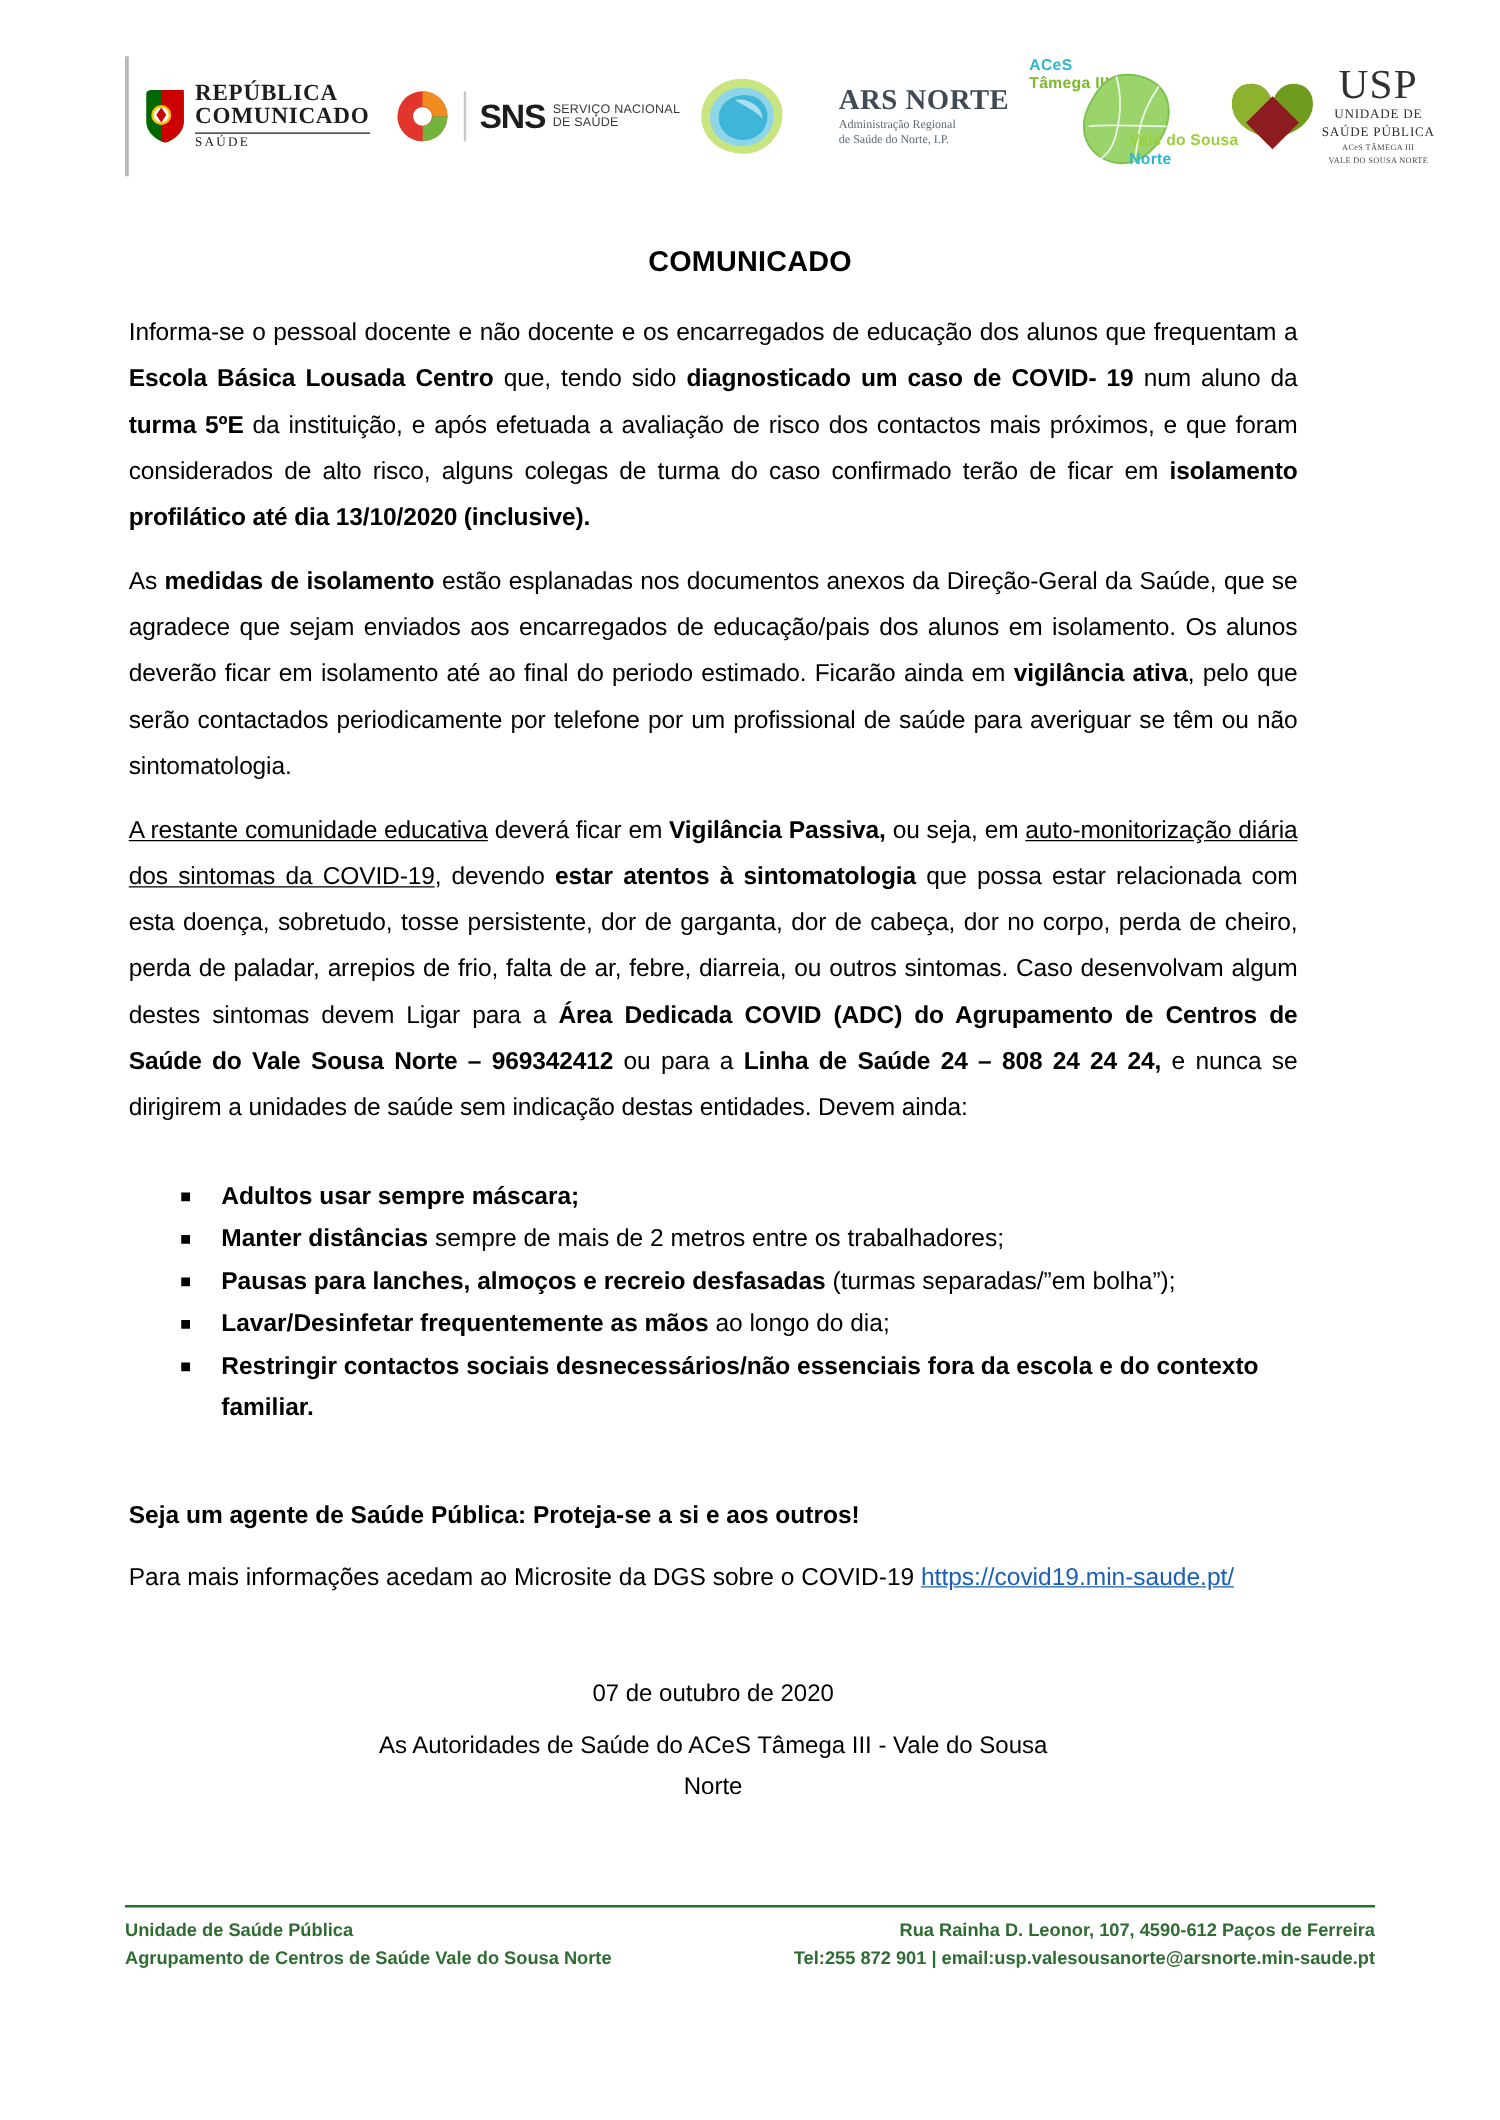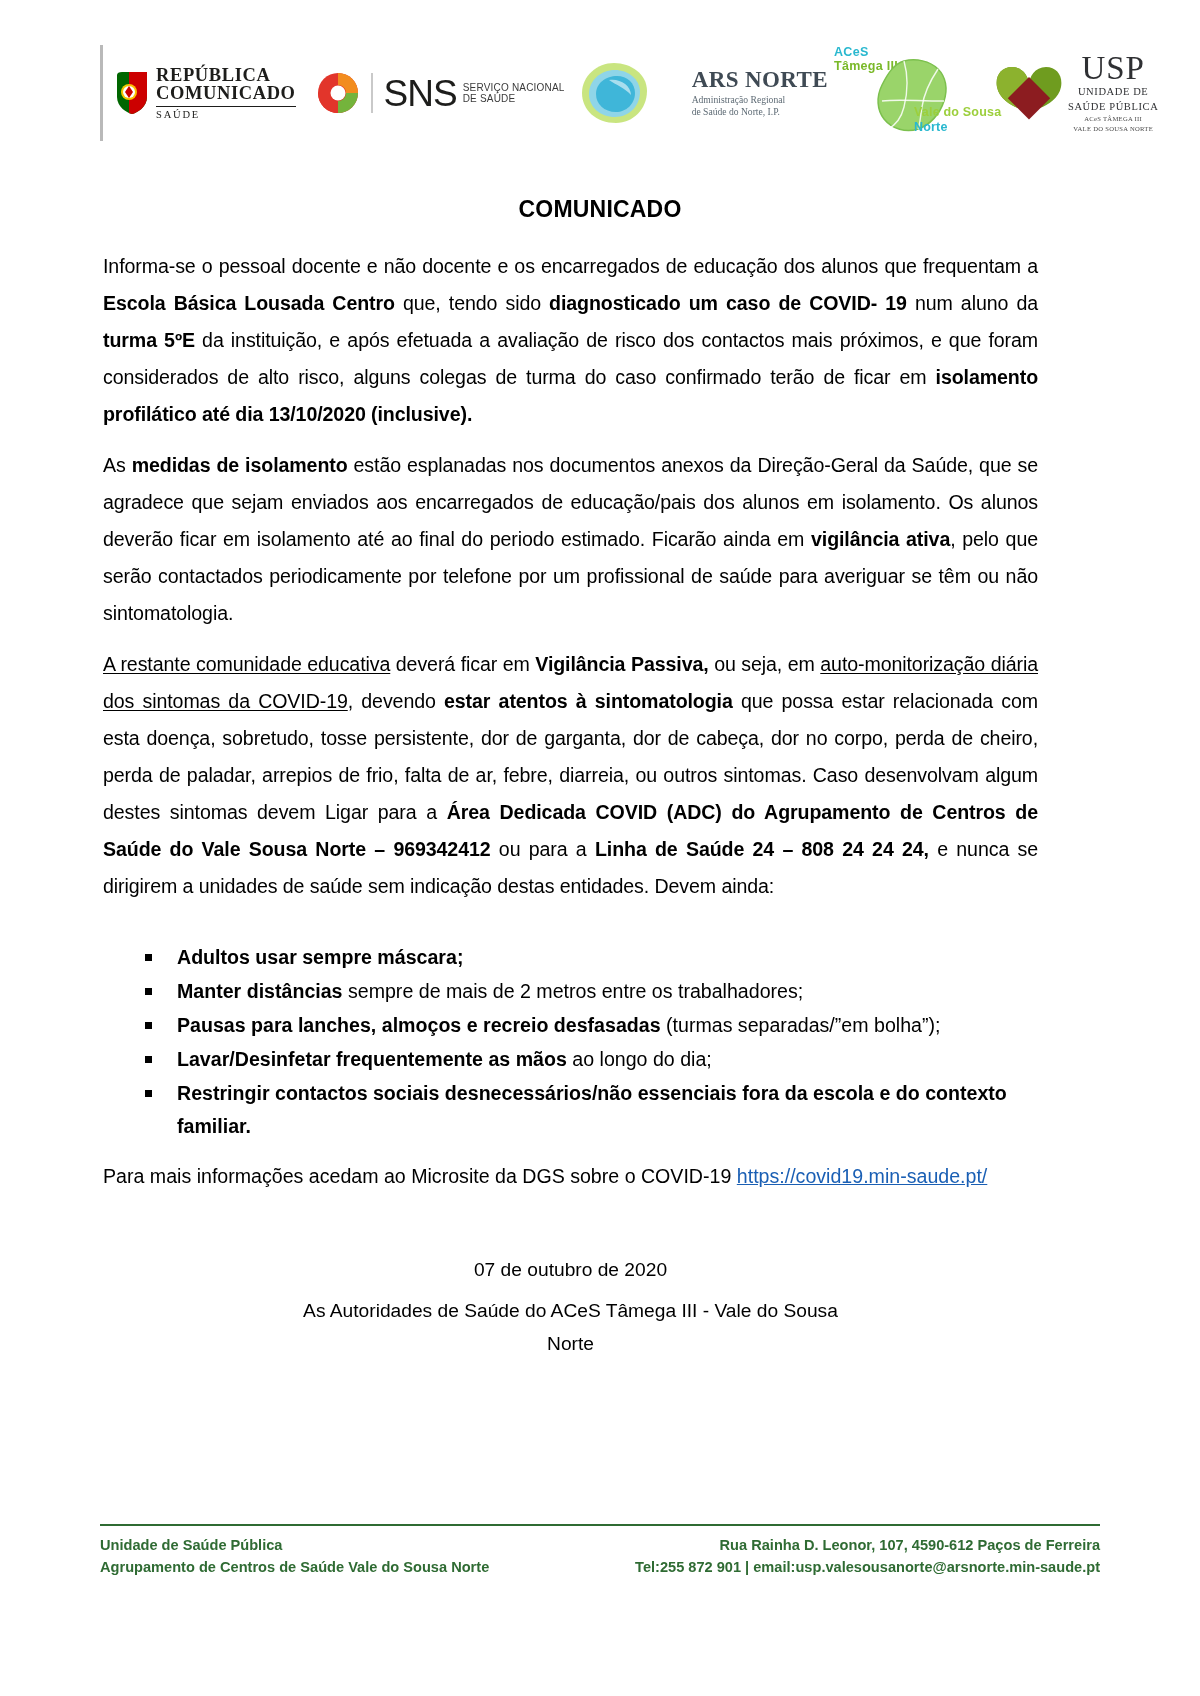--- a/index.html
+++ b/index.html
@@ -72,22 +72,22 @@
 
   
   .sns-wrap { margin-left: 20px; display: flex; align-items: center; }
   .sns-mark { width: 44px; height: 44px; flex: none; }
   .sns-bar {
     width: 2px; height: 40px; background: #c9c9c9;
     margin: 0 11px; flex: none;
   }
   .sns-name {
     font-family: "Liberation Sans", sans-serif;
-    font-weight: normal;
-    font-size: 37px;
+    font-weight: bold;
+    font-size: 27px;
     letter-spacing: -1px;
     color: #1d1d1b;
     line-height: 1;
   }
   .sns-sub {
     font-family: "Liberation Sans", sans-serif;
     font-size: 10px;
     line-height: 1.12;
     letter-spacing: 0.2px;
     color: #3a3a3a;
@@ -109,21 +109,21 @@
   .ars-sub {
     font-family: "Liberation Serif", serif;
     font-size: 9.6px;
     line-height: 1.22;
     color: #5d6a74;
     margin-top: 3px;
   }
 
   
   .aces-wrap {
-    margin-left: 0;
+    margin-left: 10px;
     position: relative;
     width: 158px;
     height: 100px;
     flex: none;
   }
   .aces-title {
     position: absolute;
     left: 6px; top: 2px;
     font-family: "Liberation Sans", sans-serif;
     font-weight: bold;
@@ -372,20 +372,21 @@
     <p class="para"><u>A restante comunidade educativa</u><span> deverá ficar em </span><b>Vigilância Passiva,</b><span> ou seja, em </span><u>auto-monitorização diária dos sintomas da COVID-19</u><span>, devendo </span><b>estar atentos à sintomatologia</b><span> que possa estar relacionada com esta doença, sobretudo, tosse persistente, dor de garganta, dor de cabeça, dor no corpo, perda de cheiro, perda de paladar, arrepios de frio, falta de ar, febre, diarreia, ou outros sintomas. Caso desenvolvam algum destes sintomas devem Ligar para a </span><b>Área Dedicada COVID (ADC) do Agrupamento de Centros de Saúde do Vale Sousa Norte – 969342412</b><span> ou para a </span><b>Linha de Saúde 24 – 808 24 24 24,</b><span> e nunca se dirigirem a unidades de saúde sem indicação destas entidades. Devem ainda:</span></p>
 
     <ul class="measures">
       <li><span class="sq"></span><b>Adultos usar sempre máscara;</b><span></span></li>
       <li><span class="sq"></span><b>Manter distâncias</b><span> sempre de mais de 2 metros entre os trabalhadores;</span></li>
       <li><span class="sq"></span><b>Pausas para lanches, almoços e recreio desfasadas</b><span> (turmas separadas/”em bolha”);</span></li>
       <li><span class="sq"></span><b>Lavar/Desinfetar frequentemente as mãos</b><span> ao longo do dia;</span></li>
       <li><span class="sq"></span><b>Restringir contactos sociais desnecessários/não essenciais fora da escola e do contexto familiar.</b><span></span></li>
     </ul>
 
+    <div class="closing">Seja um agente de Saúde Pública: Proteja-se a si e aos outros!</div>
 
     <div class="info-line"><span>Para mais informações acedam ao Microsite da DGS sobre o COVID-19 </span><a class="link" href="#">https://covid19.min-saude.pt/</a></div>
 
     <div class="signature">
       <div class="date">07 de outubro de 2020</div>
       <div>As Autoridades de Saúde do ACeS Tâmega III - Vale do Sousa</div>
       <div>Norte</div>
     </div>
 
   </div>

